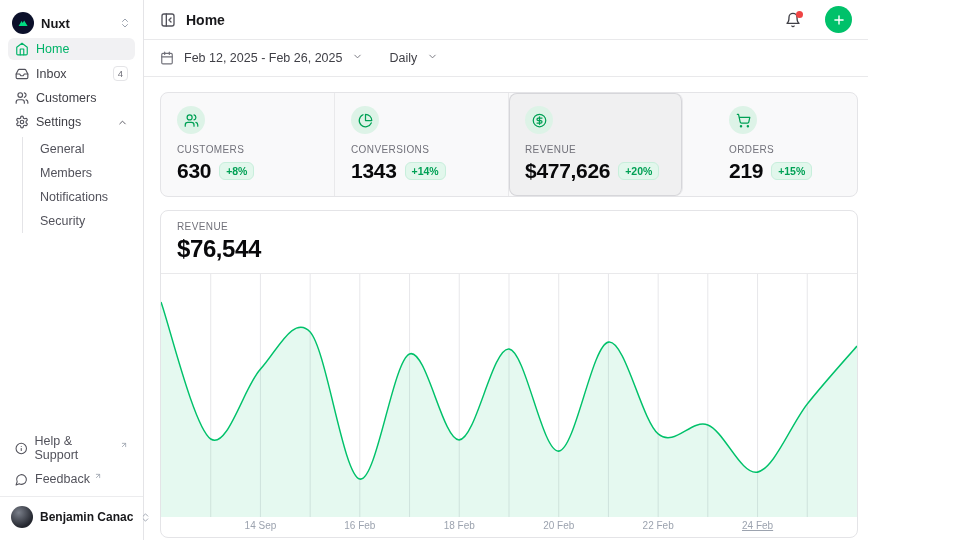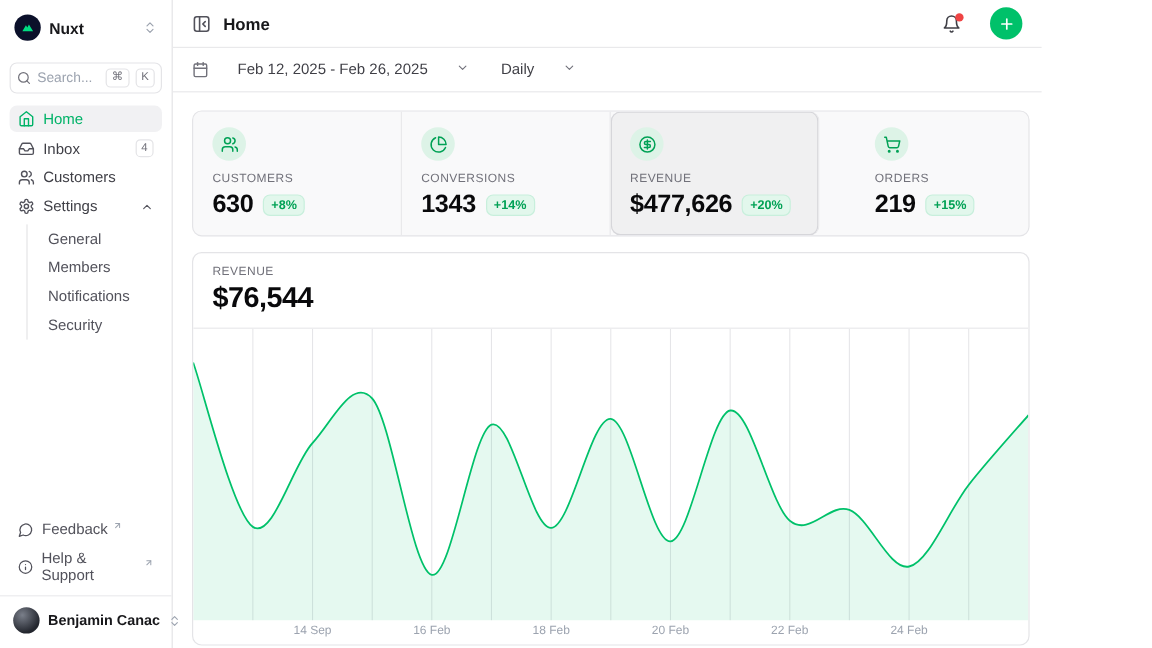--- a/index.html
+++ b/index.html
@@ -48,21 +48,21 @@
     padding:0 16px; gap:10px; }
   .collapse-btn { display:flex; color:#52525b; cursor:pointer; }
   .page-title { font-size:14px; font-weight:700; flex:1; }
   .bell-wrap { position:relative; display:flex; color:#3f3f46; cursor:pointer; margin-right:14px; }
   .bell-dot { position:absolute; top:-1px; right:-2px; width:7px; height:7px; border-radius:50%;
     background:#ef4444; }
   .add-btn { width:27px; height:27px; border-radius:50%; background:#00c16a; border:none;
     display:flex; align-items:center; justify-content:center; color:#fff; cursor:pointer; }
   .toolbar { height:37px; border-bottom:1px solid #e9e9eb; display:flex; align-items:center;
     padding:0 16px; gap:26px; }
-  .tb-btn { display:flex; align-items:flex-start; gap:24px; font-size:12.5px; font-weight:500;
+  .tb-btn { display:flex; align-items:flex-start; gap:10px; font-size:12.5px; font-weight:500;
     color:#3f3f46; cursor:pointer; }
   .tb-btn svg { color:#71717a; }
 
   .content { flex:1; padding:15px 10px 0 16px; overflow:hidden; }
 
   
   .stats-row { display:grid; grid-template-columns:1fr 1fr 1fr 1fr; border:1px solid #e4e4e7;
     border-radius:8px; background:#f9f9fa; overflow:hidden; height:105px; }
   .stat-card { padding:13px 16px; border-right:1px solid #e9e9eb; cursor:pointer;
     display:flex; flex-direction:column; }
@@ -101,31 +101,20 @@
       </span>
       <span class="ws-name">Nuxt</span>
       <span class="muted-ic">
         <svg width="12" height="12" viewBox="0 0 24 24" fill="none" stroke="currentColor" stroke-width="2" stroke-linecap="round" stroke-linejoin="round">
             <path d="m7 15 5 5 5-5"></path>
             <path d="m7 9 5-5 5 5"></path>
           </svg>
       </span>
     </div>
 
-    <div class="search-box">
-      <span class="muted-ic">
-        <svg width="12" height="12" viewBox="0 0 24 24" fill="none" stroke="#71717a" stroke-width="2" stroke-linecap="round">
-            <circle cx="11" cy="11" r="8"></circle>
-            <path d="m21 21-4.3-4.3"></path>
-          </svg>
-      </span>
-      <span class="ph">Search...</span>
-      <span class="kbd">⌘</span>
-      <span class="kbd">K</span>
-    </div>
 
     <nav class="nav">
       <div class="nav-item active">
         <svg width="14" height="14" viewBox="0 0 24 24" fill="none" stroke="currentColor" stroke-width="2" stroke-linecap="round" stroke-linejoin="round">
             <path d="m3 9 9-7 9 7v11a2 2 0 0 1-2 2H5a2 2 0 0 1-2-2z"></path>
             <polyline points="9 22 9 12 15 12 15 22"></polyline>
           </svg>
         <span class="ni-label">Home</span>
       </div>
       <div class="nav-item">
@@ -163,37 +152,37 @@
         <div class="subitem">Notifications</div>
         <div class="subitem">Security</div>
       </div>
     </nav>
 
     <div class="sb-spacer"></div>
 
     <div class="sb-foot">
       <div class="foot-item">
         <svg width="13" height="13" viewBox="0 0 24 24" fill="none" stroke="currentColor" stroke-width="2" stroke-linecap="round" stroke-linejoin="round">
-            <path d="M7.9 20A9 9 0 1 0 4 16.1L2 22Z"></path>
-          </svg>
-        <span>Feedback</span>
+            <circle cx="12" cy="12" r="10"></circle>
+            <path d="M12 16v-4"></path>
+            <path d="M12 8h.01"></path>
+          </svg>
+        <span>Help &amp; Support</span>
         <span class="ext">
           <svg width="8" height="8" viewBox="0 0 24 24" fill="none" stroke="currentColor" stroke-width="2.5" stroke-linecap="round" stroke-linejoin="round">
               <path d="M7 7h10v10"></path>
               <path d="M7 17 17 7"></path>
             </svg>
         </span>
       </div>
       <div class="foot-item">
         <svg width="13" height="13" viewBox="0 0 24 24" fill="none" stroke="currentColor" stroke-width="2" stroke-linecap="round" stroke-linejoin="round">
-            <circle cx="12" cy="12" r="10"></circle>
-            <path d="M12 16v-4"></path>
-            <path d="M12 8h.01"></path>
-          </svg>
-        <span>Help &amp; Support</span>
+            <path d="M7.9 20A9 9 0 1 0 4 16.1L2 22Z"></path>
+          </svg>
+        <span>Feedback</span>
         <span class="ext">
           <svg width="8" height="8" viewBox="0 0 24 24" fill="none" stroke="currentColor" stroke-width="2.5" stroke-linecap="round" stroke-linejoin="round">
               <path d="M7 7h10v10"></path>
               <path d="M7 17 17 7"></path>
             </svg>
         </span>
       </div>
     </div>
 
     <div class="user-row">
@@ -339,19 +328,19 @@
               <path d="M0.0,28.8C9.4,52.2 37.5,157.7 56.3,169.1C75.0,180.6 93.8,115.8 112.6,97.5C131.3,79.2 150.1,40.7 168.9,59.5C187.6,78.3 206.4,206.4 225.1,210.1C243.9,213.8 262.7,88.6 281.4,81.9C300.2,75.3 319.0,170.9 337.7,170.0C356.5,169.2 375.2,75.0 394.0,76.9C412.8,78.8 431.5,182.7 450.3,181.5C469.0,180.3 487.8,72.7 506.6,69.8C525.3,66.9 544.1,149.7 562.9,163.9C581.6,178.0 600.4,148.2 619.1,154.7C637.9,161.2 656.7,206.6 675.4,203.0C694.2,199.4 713.0,154.7 731.7,133.2C750.5,111.7 778.6,83.7 788.0,73.8 L788,249 L0,249 Z" fill="rgba(0,193,106,0.10)"></path>
               <path d="M0.0,28.8C9.4,52.2 37.5,157.7 56.3,169.1C75.0,180.6 93.8,115.8 112.6,97.5C131.3,79.2 150.1,40.7 168.9,59.5C187.6,78.3 206.4,206.4 225.1,210.1C243.9,213.8 262.7,88.6 281.4,81.9C300.2,75.3 319.0,170.9 337.7,170.0C356.5,169.2 375.2,75.0 394.0,76.9C412.8,78.8 431.5,182.7 450.3,181.5C469.0,180.3 487.8,72.7 506.6,69.8C525.3,66.9 544.1,149.7 562.9,163.9C581.6,178.0 600.4,148.2 619.1,154.7C637.9,161.2 656.7,206.6 675.4,203.0C694.2,199.4 713.0,154.7 731.7,133.2C750.5,111.7 778.6,83.7 788.0,73.8" fill="none" stroke="#00c16a" stroke-width="1.6"></path>
             </svg>
         </div>
         <div class="xaxis" id="chart-xaxis">
             <span class="tick" style="left: 14.2857%;">14 Sep</span>
             <span class="tick" style="left: 28.5714%;">16 Feb</span>
             <span class="tick" style="left: 42.8571%;">18 Feb</span>
             <span class="tick" style="left: 57.1429%;">20 Feb</span>
             <span class="tick" style="left: 71.4286%;">22 Feb</span>
-            <span class="tick" style="left: 85.7143%;">24 Feb</span>
+            <span class="tick" style="left: 85.7143%; text-decoration: underline;">24 Feb</span>
           </div>
       </div>
 
     </div>
   </div>
 </div>
 
 </body></html>

